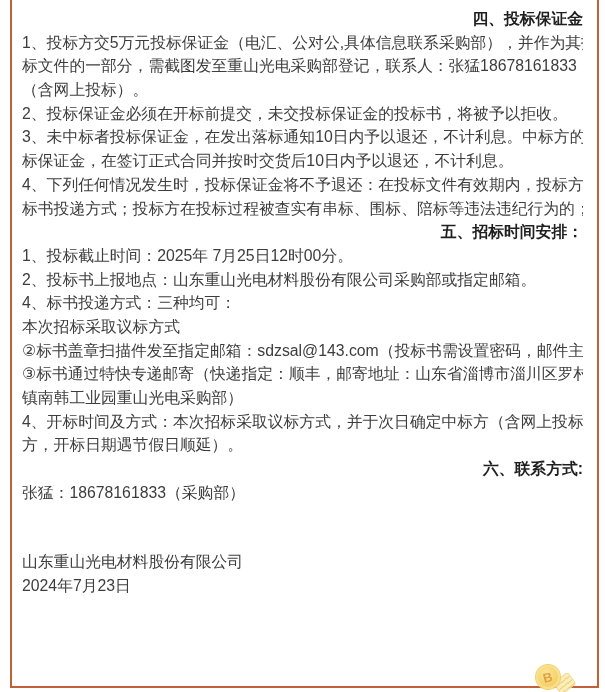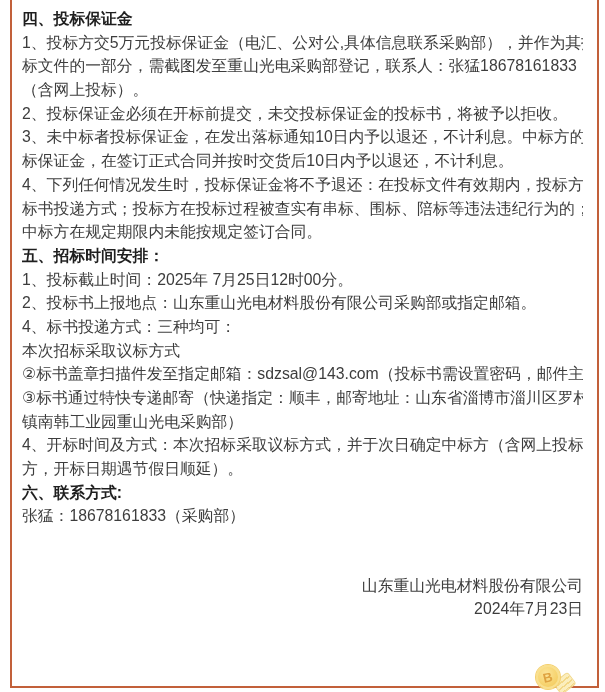--- a/index.html
+++ b/index.html
@@ -36,24 +36,25 @@
     line-height: 23.7px;
     overflow: hidden;
   }
   .line {
     white-space: nowrap;
     height: 23.7px;
   }
   .heading {
     font-weight: bold;
     color: #1f1f1f;
+    text-align: right;
   }
   .signature {
     margin-top: 45.6px;
-    text-align: right;
+    text-align: left;
   }
   
   .coin {
     position: absolute;
     left: 536px;
     top: 665px;
     width: 40px;
     height: 30px;
   }
   .coin-stack {
@@ -101,21 +102,20 @@
   <div class="content">
     <div class="line heading">四、投标保证金</div>
     <div class="line">1、投标方交5万元投标保证金（电汇、公对公,具体信息联系采购部），并作为其投</div>
     <div class="line">标文件的一部分，需截图发至重山光电采购部登记，联系人：张猛18678161833</div>
     <div class="line">（含网上投标）。</div>
     <div class="line">2、投标保证金必须在开标前提交，未交投标保证金的投标书，将被予以拒收。</div>
     <div class="line">3、未中标者投标保证金，在发出落标通知10日内予以退还，不计利息。中标方的投</div>
     <div class="line">标保证金，在签订正式合同并按时交货后10日内予以退还，不计利息。</div>
     <div class="line">4、下列任何情况发生时，投标保证金将不予退还：在投标文件有效期内，投标方自</div>
     <div class="line">标书投递方式；投标方在投标过程被查实有串标、围标、陪标等违法违纪行为的；</div>
-    <div class="line">中标方在规定期限内未能按规定签订合同。</div>
     <div class="line heading">五、招标时间安排：</div>
     <div class="line">1、投标截止时间：2025年 7月25日12时00分。</div>
     <div class="line">2、投标书上报地点：山东重山光电材料股份有限公司采购部或指定邮箱。</div>
     <div class="line">4、标书投递方式：三种均可：</div>
     <div class="line">本次招标采取议标方式</div>
     <div class="line">②标书盖章扫描件发至指定邮箱：sdzsal@143.com（投标书需设置密码，邮件主</div>
     <div class="line">③标书通过特快专递邮寄（快递指定：顺丰，邮寄地址：山东省淄博市淄川区罗村</div>
     <div class="line">镇南韩工业园重山光电采购部）</div>
     <div class="line">4、开标时间及方式：本次招标采取议标方式，并于次日确定中标方（含网上投标</div>
     <div class="line">方，开标日期遇节假日顺延）。</div>

